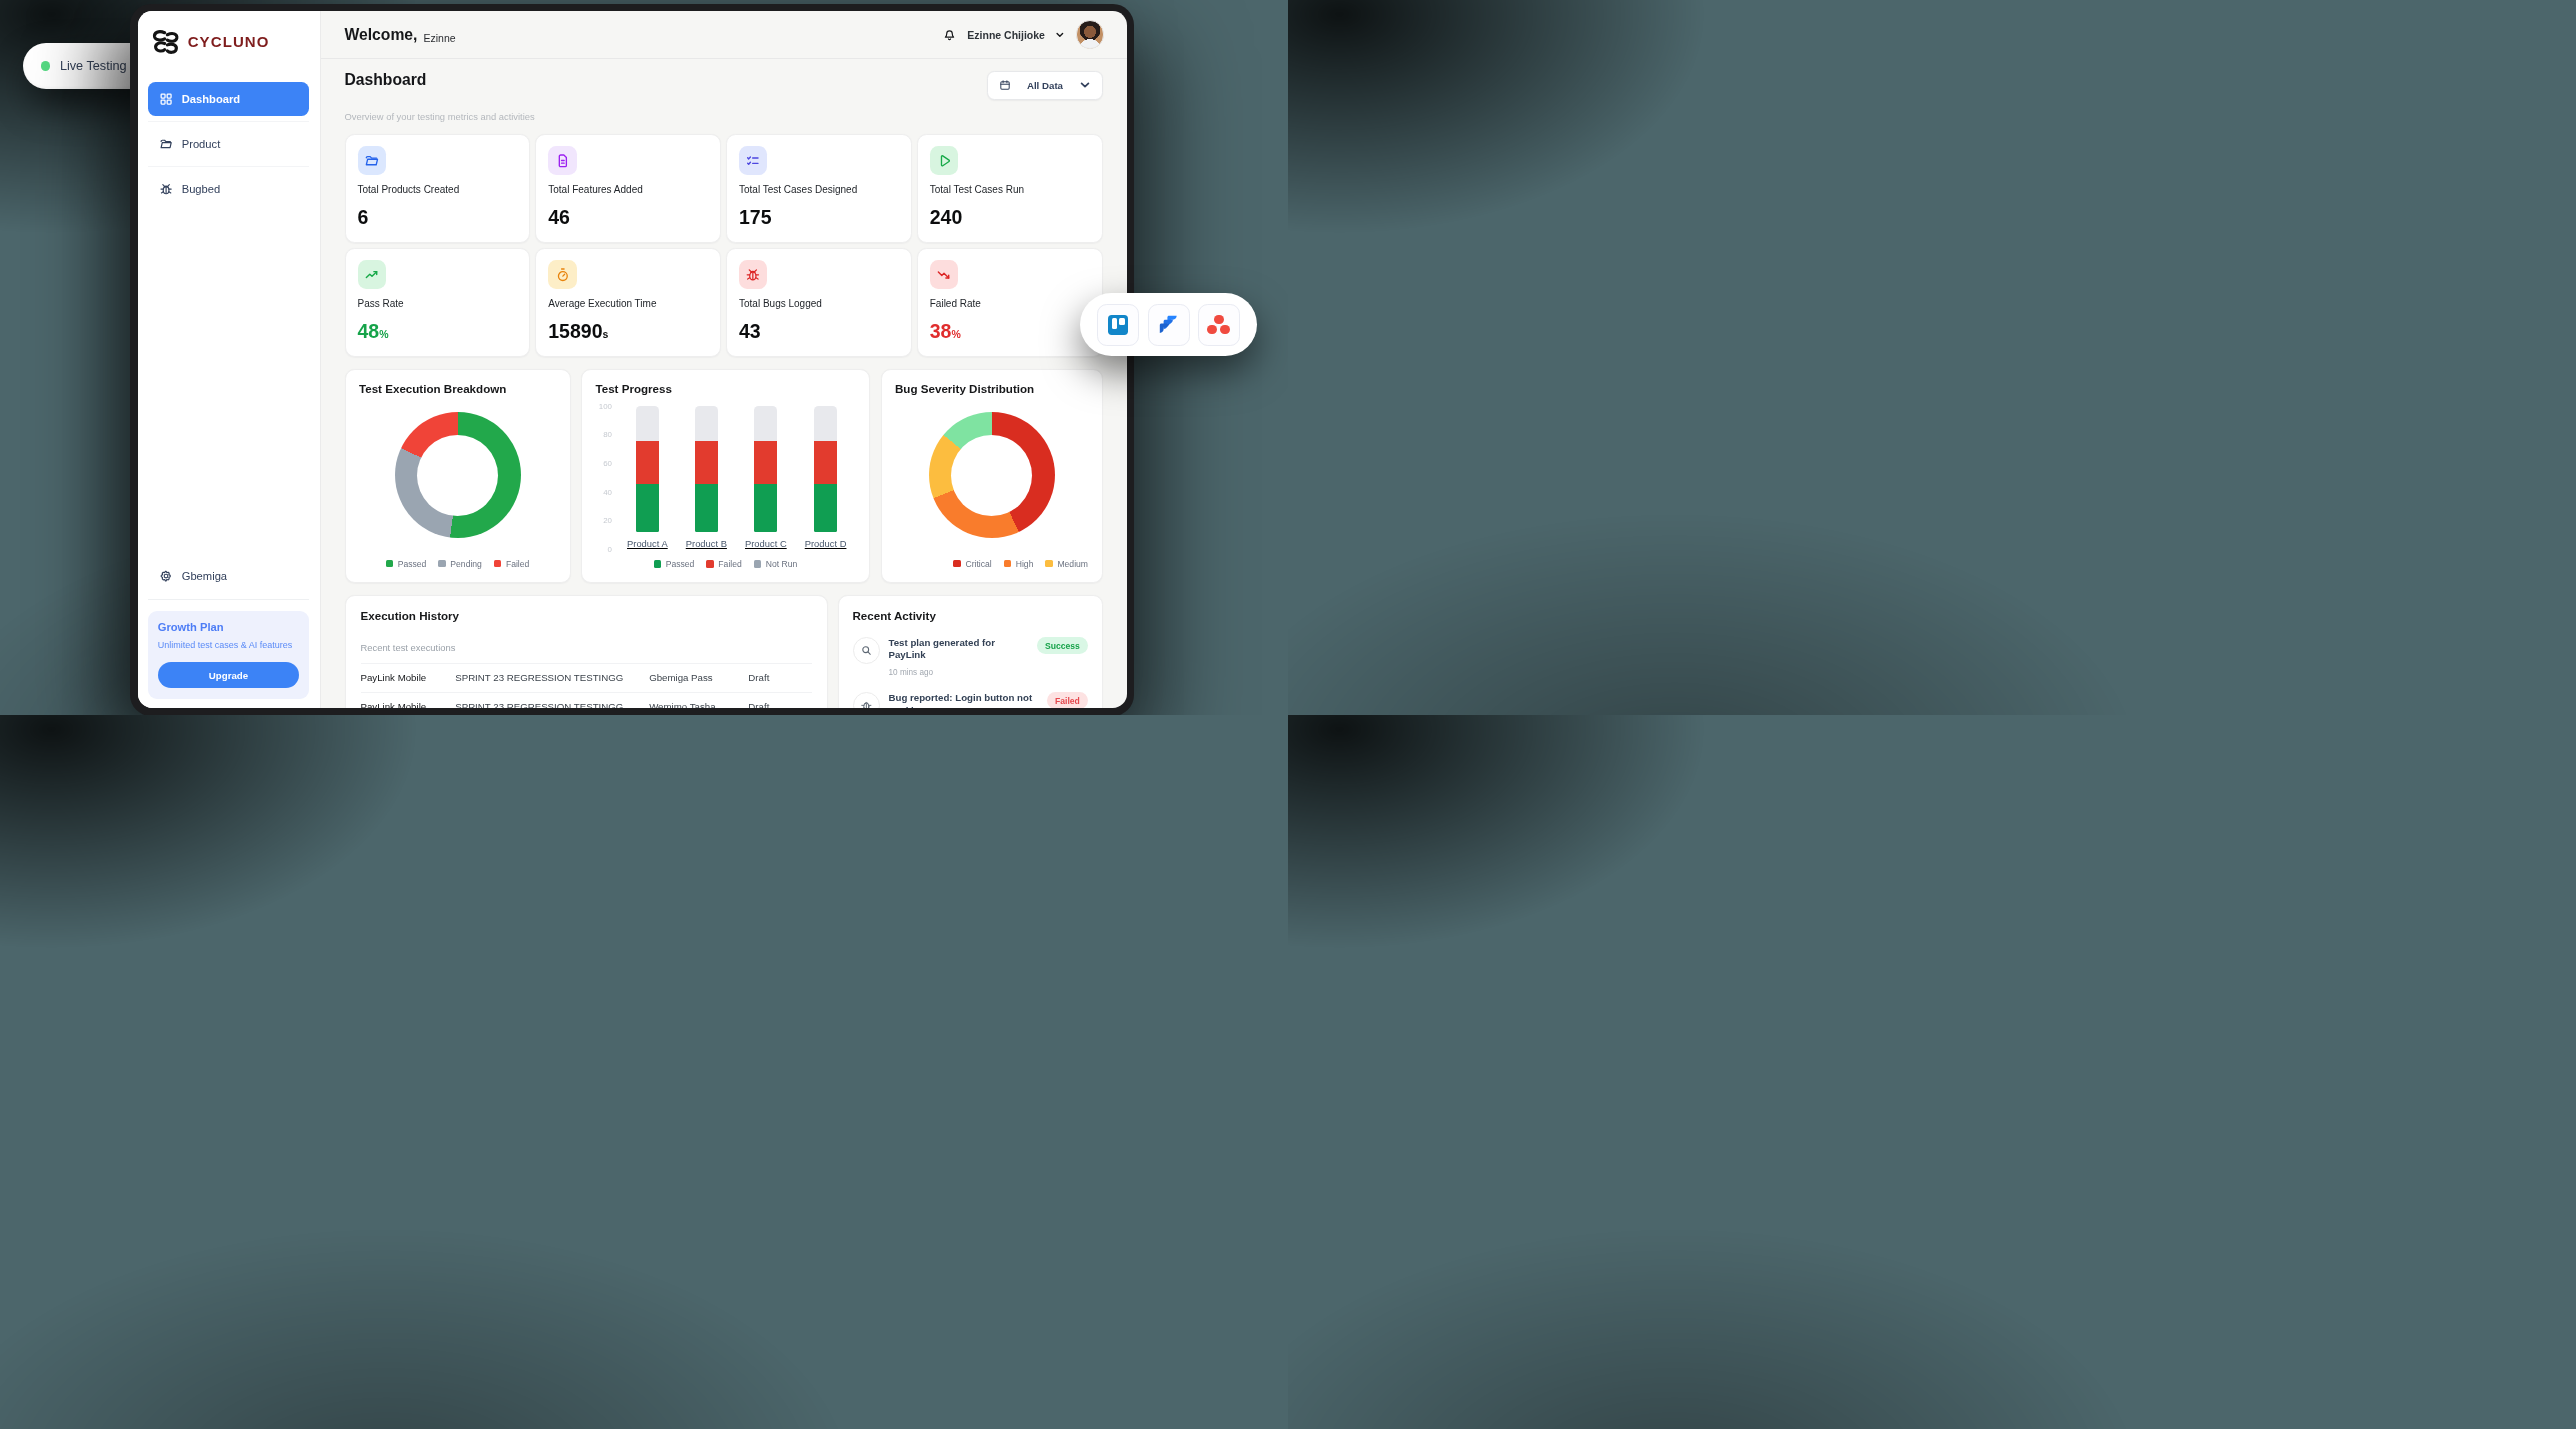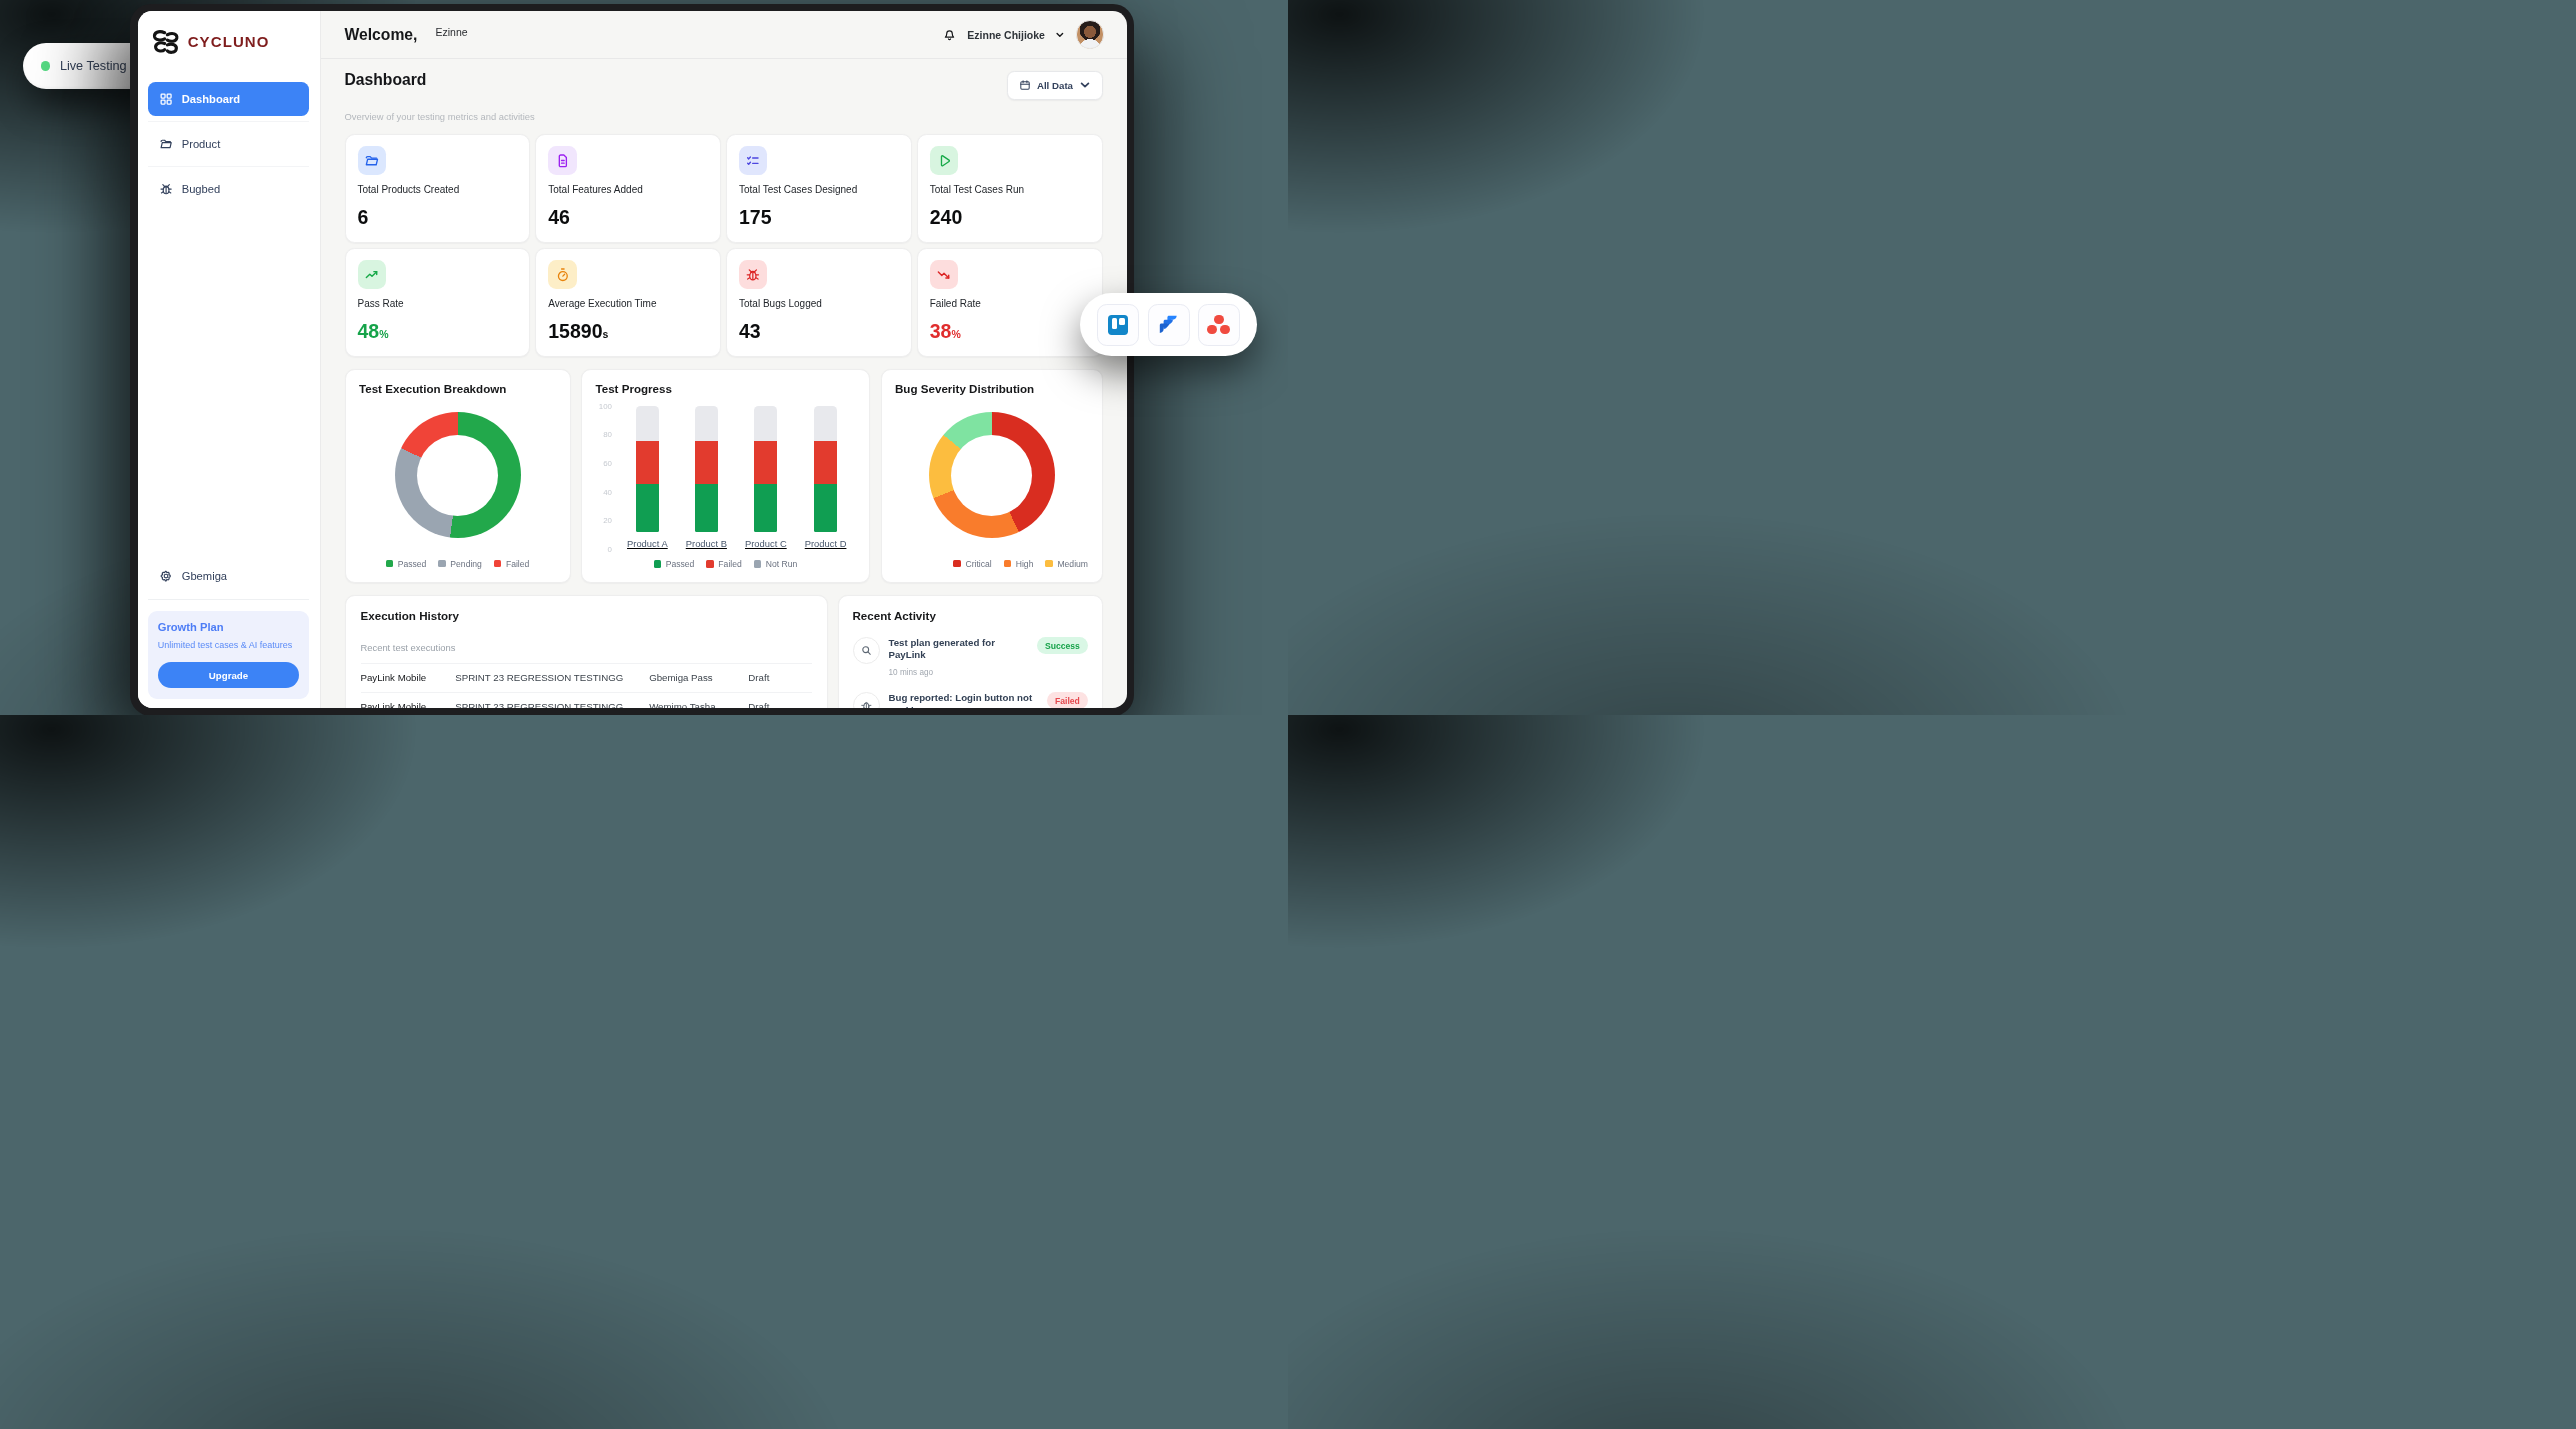--- a/index.html
+++ b/index.html
@@ -32,38 +32,38 @@
   .spacer { flex:1; }
   .settings-item { display:flex; align-items:center; gap:9px; height:34px; padding:0 10.5px; font-size:11.2px; color:#33415c; cursor:pointer; }
   .side-div { border-top:0.7px solid #eef0f2; margin:6px 0 10.5px; }
   .plan-card { background:#eef1fd; border-radius:9px; padding:10.5px 9.7px 11.2px; }
   .plan-title { color:#4d7df6; font-size:11.2px; font-weight:700; }
   .plan-desc { color:#5b8bf7; font-size:9px; line-height:1.45; margin-top:6px; }
   .upgrade-btn { margin-top:9.7px; width:100%; height:26px; border:none; border-radius:748px; background:#3c83f6; color:#fff; font-size:9.7px; font-weight:700; font-family:inherit; cursor:pointer; }
   
   .main { flex:1; display:flex; flex-direction:column; min-width:0; }
   .topbar { height:48px; flex:none; display:flex; align-items:center; justify-content:space-between; padding:0 22.5px 0 24px; border-bottom:0.7px solid #e8e8e8; }
-  .welcome { display:flex; align-items:flex-start; gap:18px; }
+  .welcome { display:flex; align-items:flex-end; gap:6px; }
   .welcome-b { font-size:15.7px; font-weight:700; color:#17181a; }
   .welcome-name { font-size:10.5px; color:#2a2c30; }
   .top-right { display:flex; align-items:center; gap:10.5px; }
   .bell { width:15px; height:15px; cursor:pointer; }
   .user-name { font-size:10.5px; color:#2e3338; font-weight:600; }
   .chev { width:9.7px; height:9.7px; cursor:pointer; }
   .avatar { width:28.4px; height:28.4px; border-radius:50%; cursor:pointer; border:0.7px solid #e8e8e8;
     background:
       radial-gradient(circle 11.2px at 50% 108%, #f1f2f4 0 99%, transparent 100%),
       radial-gradient(circle 6px at 50% 40%, #8a5a3b 0 99%, transparent 100%),
       radial-gradient(circle 10.5px at 50% 34%, #251c19 0 99%, transparent 100%),
       #c29064; }
   .content { flex:1; padding:12px 24px 0; overflow:hidden; }
   .title-row { display:flex; justify-content:space-between; align-items:flex-start; }
   .page-title { font-size:15.7px; font-weight:700; color:#141518; }
   .page-sub { font-size:9.4px; color:#b4b8bd; margin-top:22px; }
-  .filter-btn { display:flex; align-items:center; gap:6px; background:#fff; border:0.7px solid #e7e8ea; border-radius:7.5px; height:28.4px; padding:0 10.5px; font-size:9.7px; font-weight:700; color:#33415c; cursor:pointer; box-shadow:0 0.7px 1.5px rgba(16,24,40,.05); }
+  .filter-btn { display:flex; align-items:center; gap:16px; background:#fff; border:0.7px solid #e7e8ea; border-radius:7.5px; height:28.4px; padding:0 10.5px; font-size:9.7px; font-weight:700; color:#33415c; cursor:pointer; box-shadow:0 0.7px 1.5px rgba(16,24,40,.05); }
   .filter-btn svg { width:12px; height:12px; }
   
   .stats { display:grid; grid-template-columns:repeat(4,1fr); gap:5px; margin-top:12px; }
   .stat-card { background:#fff; border:0.7px solid #eeeeee; border-radius:9.7px; padding:11.2px 12px 10.5px; height:109px; box-shadow:0 0.7px 1.5px rgba(16,24,40,.04); }
   .chip { width:28.4px; height:28.4px; border-radius:8.2px; display:flex; align-items:center; justify-content:center; }
   .chip svg { width:15.7px; height:15.7px; }
   .stat-label { font-size:10px; color:#22262b; margin-top:9.7px; }
   .stat-value { font-size:19.5px; font-weight:700; color:#0c0d0e; margin-top:10.5px; }
   .stat-suffix { font-size:10.5px; font-weight:700; }
   .v-green { color:#16a34a; } .v-red { color:#e02d2d; }

